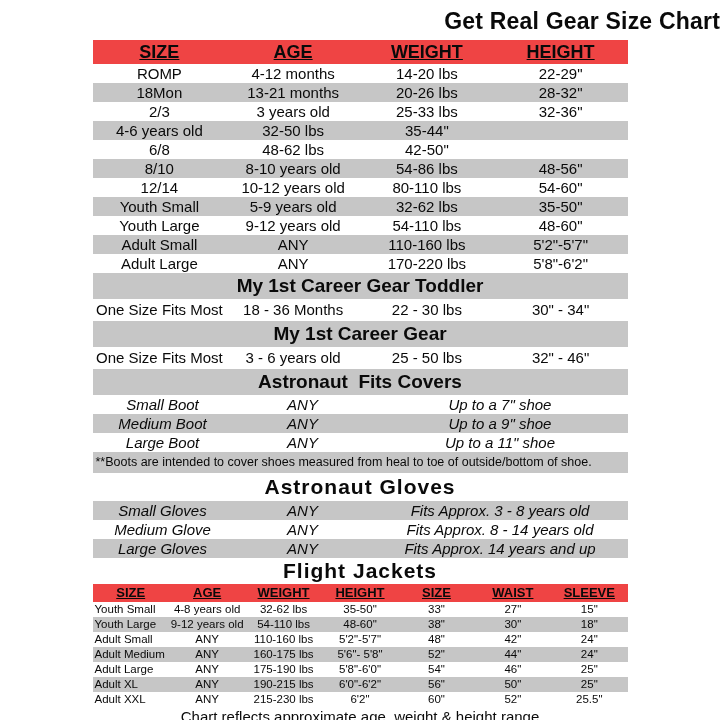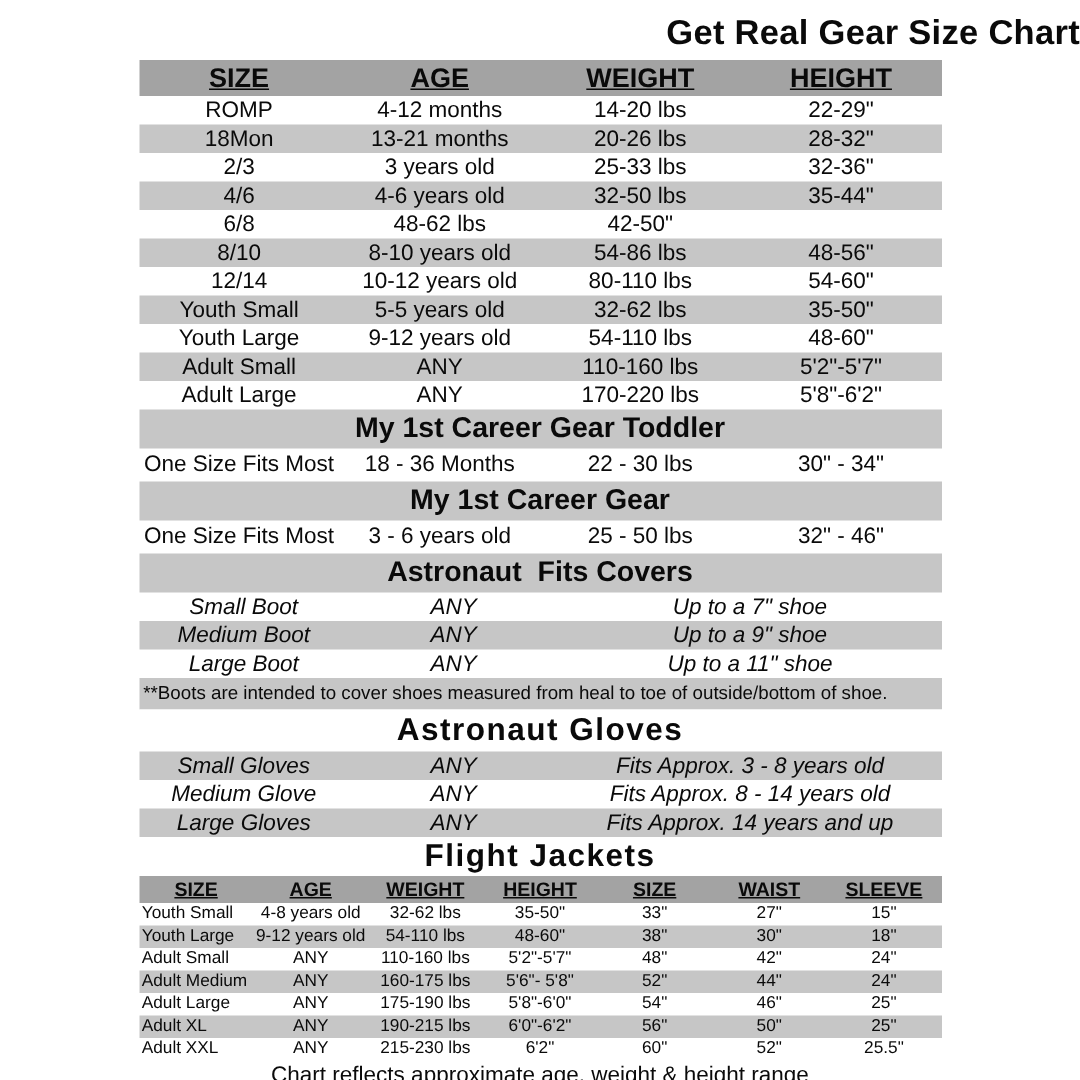--- a/index.html
+++ b/index.html
@@ -12,21 +12,21 @@
   .chart{width:535px;margin:0 auto;}
   .title{
     text-align:right;font-size:23px;font-weight:bold;letter-spacing:.2px;
     padding-top:8px;margin-bottom:6px;line-height:26px;white-space:nowrap;
   }
   
   .grid4{display:grid;grid-template-columns:repeat(4,1fr);}
   .grid7{display:grid;grid-template-columns:repeat(7,1fr);}
   .cell{text-align:center;white-space:nowrap;overflow:visible;}
   
-  .yellow{background:#a3a3a3;}
+  .yellow{background:#ef4444;}
   .hdr-main{height:24px;line-height:24px;}
   .hdr-main .cell{font-size:18px;font-weight:bold;text-decoration:underline;}
   .hdr-flight{height:18px;line-height:18px;}
   .hdr-flight .cell{font-size:13px;font-weight:bold;text-decoration:underline;}
   
   .row{display:grid;}
   .main-rows .row,.boot-rows .row,.glove-rows .row{
     grid-template-columns:repeat(4,1fr);height:19px;line-height:19px;font-size:15px;
   }
   .boot-rows .row,.glove-rows .row{grid-template-columns:26.17% 26.17% 47.66%;font-style:italic;}
@@ -83,21 +83,20 @@
           <div class="cell">20-26 lbs</div>
           <div class="cell">28-32"</div>
         </div>
         <div class="row">
           <div class="cell">2/3</div>
           <div class="cell">3 years old</div>
           <div class="cell">25-33 lbs</div>
           <div class="cell">32-36"</div>
         </div>
         <div class="row">
-          <div class="cell">4/6</div>
           <div class="cell">4-6 years old</div>
           <div class="cell">32-50 lbs</div>
           <div class="cell">35-44"</div>
         </div>
         <div class="row">
           <div class="cell">6/8</div>
           <div class="cell">48-62 lbs</div>
           <div class="cell">42-50"</div>
         </div>
         <div class="row">
@@ -107,21 +106,21 @@
           <div class="cell">48-56"</div>
         </div>
         <div class="row">
           <div class="cell">12/14</div>
           <div class="cell">10-12 years old</div>
           <div class="cell">80-110 lbs</div>
           <div class="cell">54-60"</div>
         </div>
         <div class="row">
           <div class="cell">Youth Small</div>
-          <div class="cell">5-5 years old</div>
+          <div class="cell">5-9 years old</div>
           <div class="cell">32-62 lbs</div>
           <div class="cell">35-50"</div>
         </div>
         <div class="row">
           <div class="cell">Youth Large</div>
           <div class="cell">9-12 years old</div>
           <div class="cell">54-110 lbs</div>
           <div class="cell">48-60"</div>
         </div>
         <div class="row">

